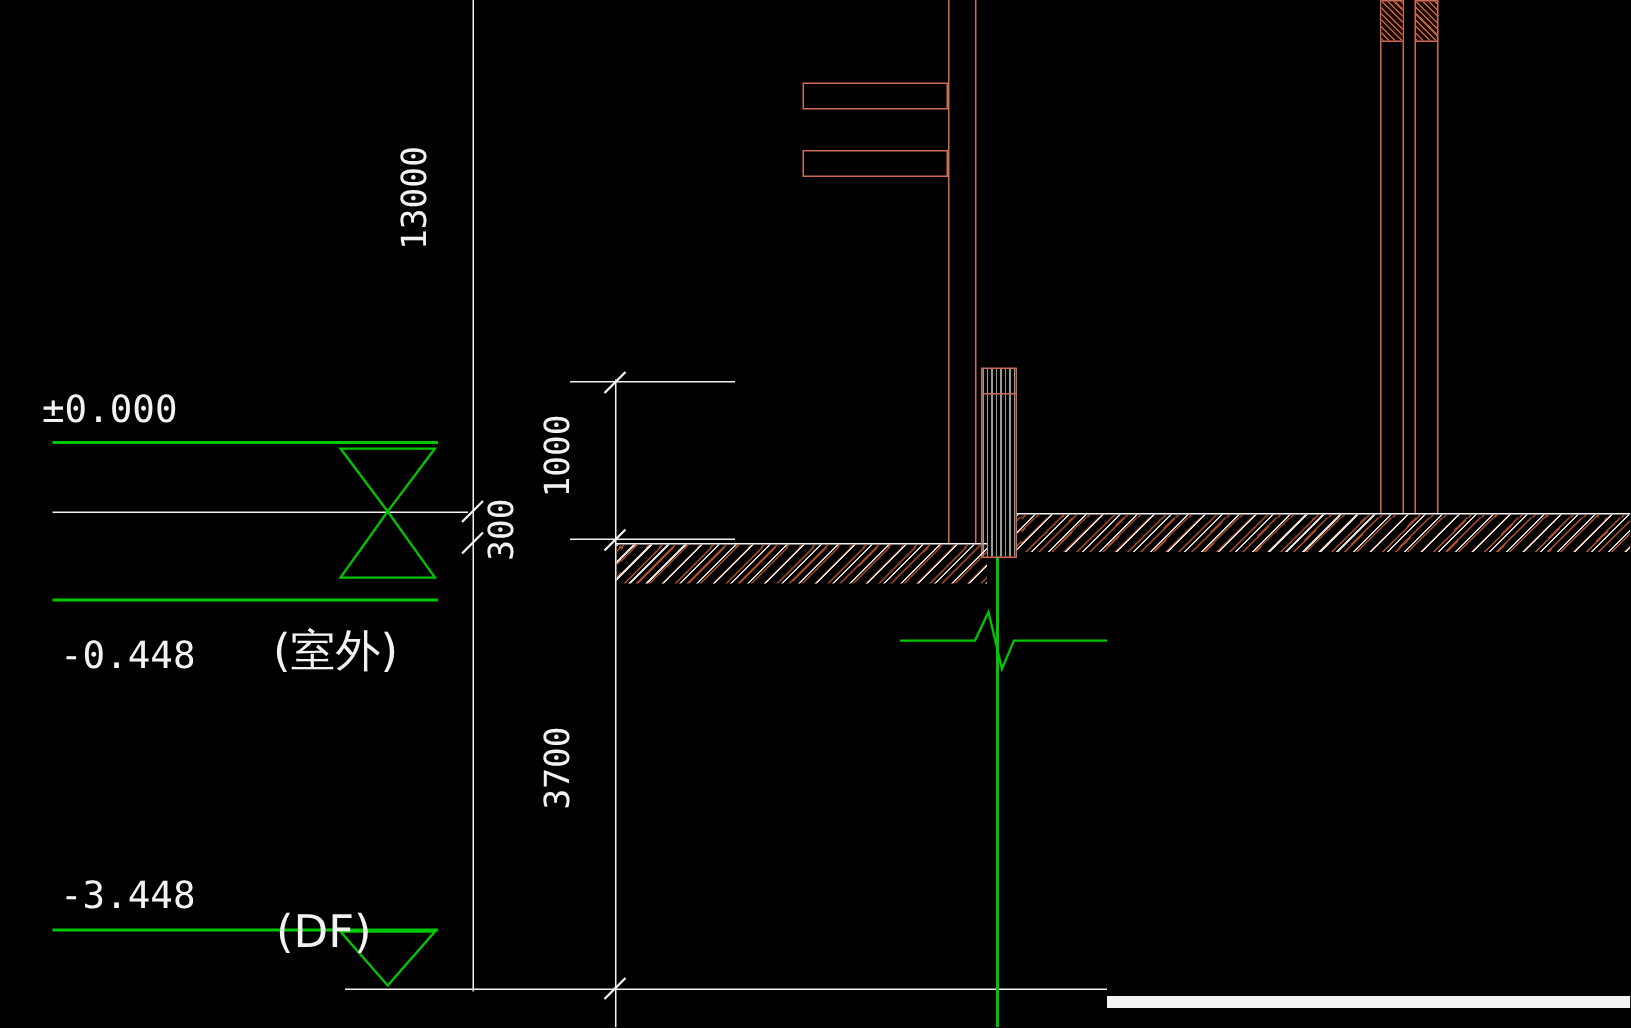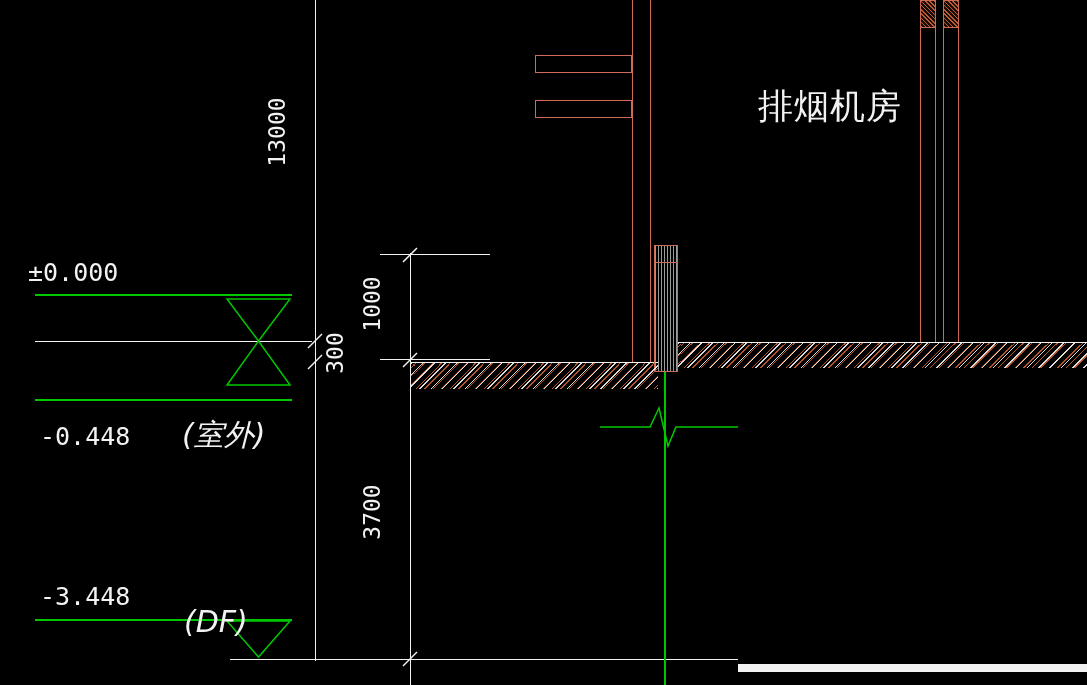--- a/index.html
+++ b/index.html
@@ -6,21 +6,21 @@
   .canvas{
     position:relative;width:1087px;height:685px;background:#000;
     overflow:hidden;font-family:"DejaVu Sans Mono", monospace;
   }
   .ln{position:absolute;}
   .w{background:#f2f2f2;}
   .g{background:#00c800;}
   .r{background:#cd6a58;}
   .txt{position:absolute;color:#f2f2f2;white-space:nowrap;line-height:1.15;}
   .lvl{font-size:25px;}
-  .cn{font-size:30px;font-family:"DejaVu Sans", sans-serif;font-style:italic;}
+  .cn{font-size:30px;font-family:"DejaVu Sans", sans-serif;}
   .room{font-size:35px;letter-spacing:1px;font-family:"DejaVu Sans", sans-serif;}
   .dim{font-size:23px;text-align:center;transform:rotate(-90deg);}
   .beam{position:absolute;border:1px solid #cd6a58;background:#000;box-sizing:border-box;}
   .colsec{
     position:absolute;border:1px solid #cd6a58;box-sizing:border-box;
     background:repeating-linear-gradient(90deg, rgba(175,185,175,0.85) 0 1px, transparent 1px 3px);
   }
   .cap{
     position:absolute;
     background:repeating-linear-gradient(45deg, #c05a30 0 1px, #1a0d08 1px 3px);
@@ -85,20 +85,19 @@
     <line class="stroke-w" x1="308" y1="369" x2="322" y2="355"></line>
     <line class="stroke-w" x1="403" y1="666" x2="417" y2="652"></line>
   </svg>
 
   <div class="txt lvl" style="left:28px;top:259px">±0.000</div>
   <div class="txt lvl" style="left:40px;top:423px">-0.448</div>
   <div class="txt cn" style="left:182px;top:418px">(室外)</div>
   <div class="txt lvl" style="left:40px;top:583px">-3.448</div>
   <div class="txt cn" style="left:184px;top:605px">(DF)</div>
 
-  <div class="txt room" style="left:758px;top:86px">排烟机房</div>
 
   <div class="txt dim" style="left:217px;top:119px;width:120px;height:26px">13000</div>
   <div class="txt dim" style="left:321px;top:292px;width:100px;height:24px">1000</div>
   <div class="txt dim" style="left:295px;top:340px;width:80px;height:26px">300</div>
   <div class="txt dim" style="left:321px;top:500px;width:100px;height:24px">3700</div>
 
 </div>
 
 </body></html>

